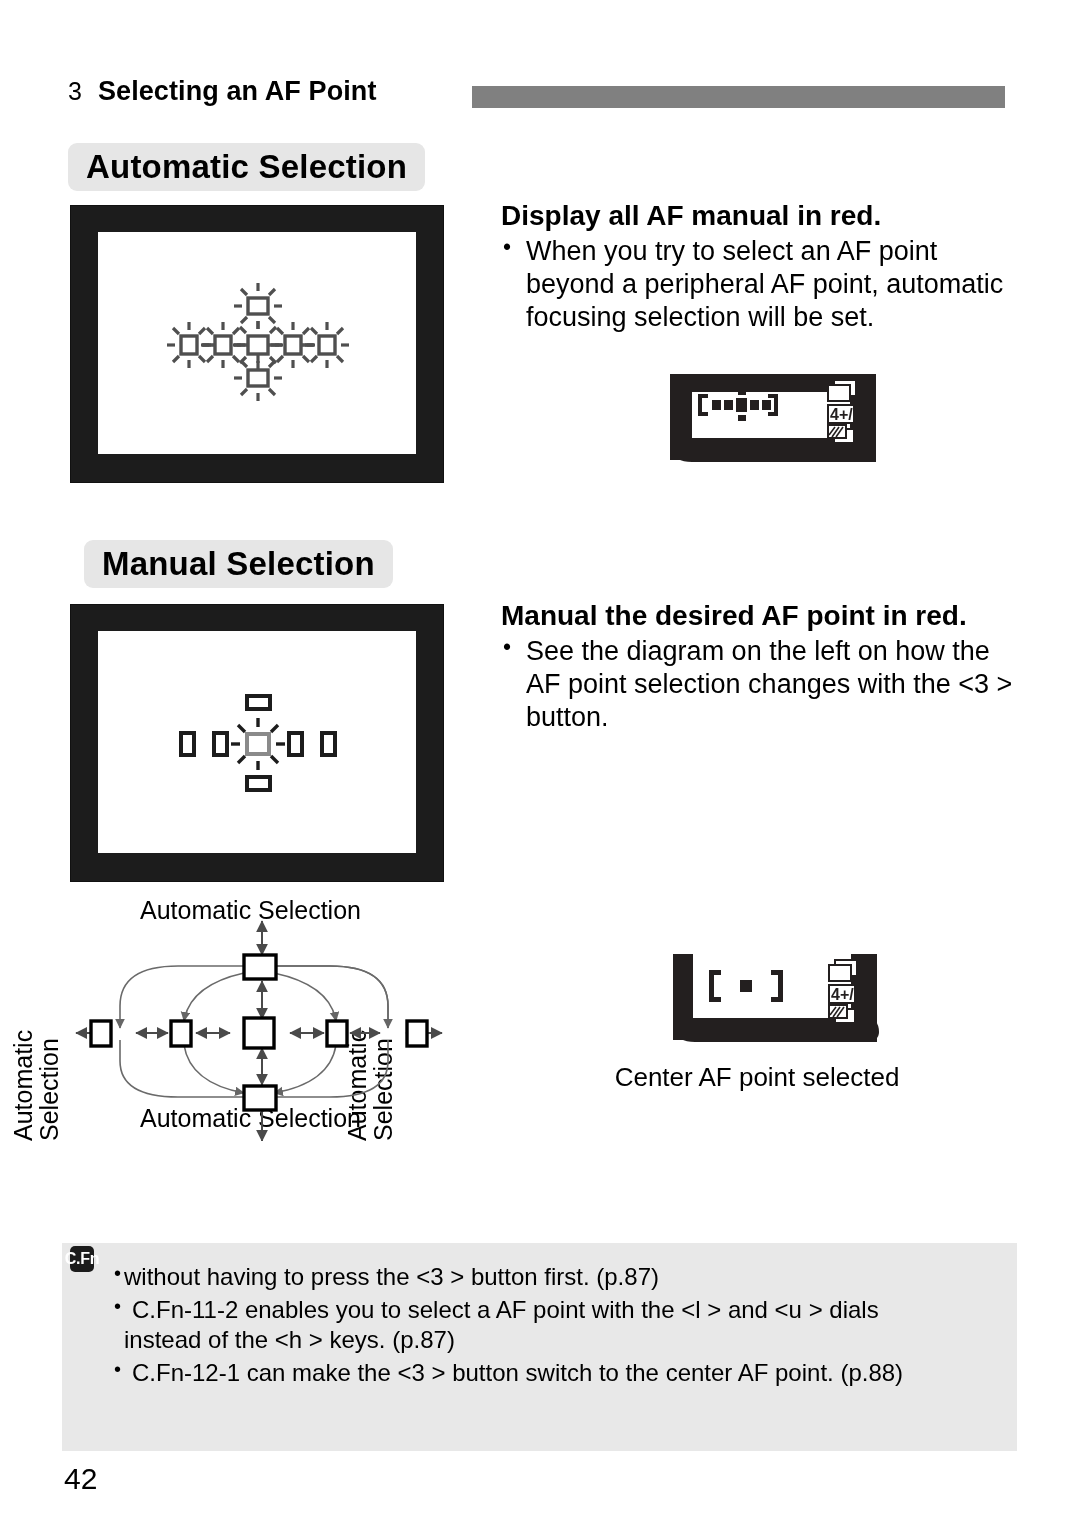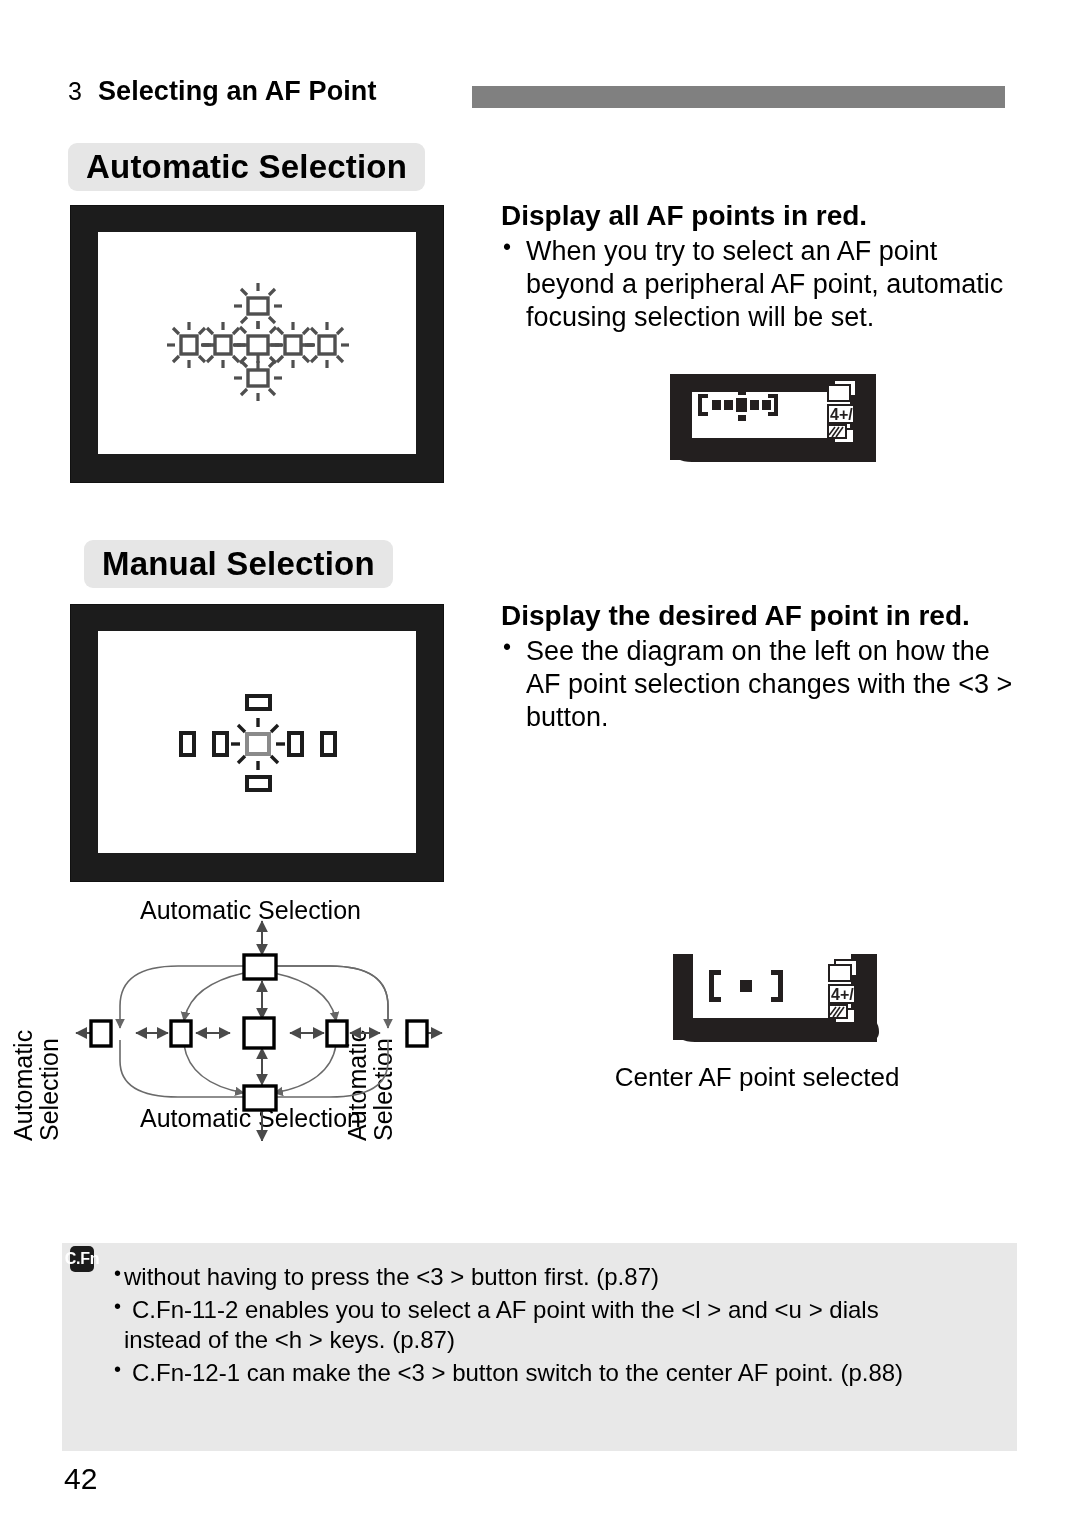--- a/index.html
+++ b/index.html
@@ -262,21 +262,21 @@
             <line x1="10" y1="-11" x2="16" y2="-17"></line>
             <line x1="-10" y1="11" x2="-16" y2="17"></line>
             <line x1="10" y1="11" x2="16" y2="17"></line>
           </g>
         </g>
       </g>
     </svg>
   </div>
 
   <div class="rcol" id="rc1">
-    <div class="sub-head">Display all AF points in red.</div>
+    <div class="sub-head">Display all AF manual in red.</div>
     <ul class="bullets">
       <li>When you try to select an AF point beyond a peripheral AF point, automatic focusing selection will be set.</li>
     </ul>
   </div>
 
   <div class="lcd" id="lcd1">
     <svg width="222" height="104" viewBox="0 0 222 104">
       <path d="M10 2 H196 V20 H26 V70 H196 V88 H30 Q10 88 10 70 Z" fill="#231f1f"></path>
       <path d="M8 2 H30 V88 H8 Z" fill="#231f1f"></path>
       <path d="M10 66 H200 Q214 66 214 80 Q214 90 200 90 H30 Q12 90 10 78 Z" fill="#231f1f"></path>
@@ -418,21 +418,21 @@
         <rect x="186" y="125" width="30" height="30"></rect>
         <rect x="269" y="128" width="20" height="25"></rect>
         <rect x="349" y="128" width="20" height="25"></rect>
         <rect x="186" y="62" width="32" height="24"></rect>
         <rect x="186" y="193" width="32" height="24"></rect>
       </g>
     </svg>
   </div>
 
   <div class="rcol" id="rc2">
-    <div class="sub-head">Display the desired AF point in red.</div>
+    <div class="sub-head">Manual the desired AF point in red.</div>
     <ul class="bullets">
       <li>See the diagram on the left on how the AF point selection changes with the &lt;3 &gt; button.</li>
     </ul>
   </div>
 
   <div class="lcd" id="lcd2">
     <svg width="215" height="104" viewBox="0 0 215 104">
       <path d="M10 66 H200 Q214 66 214 80 Q214 90 200 90 H30 Q12 90 10 78 Z" fill="#231f1f"></path>
       <rect x="8" y="2" width="20" height="86" fill="#231f1f"></rect>
       <rect x="186" y="2" width="26" height="88" fill="#231f1f"></rect>

